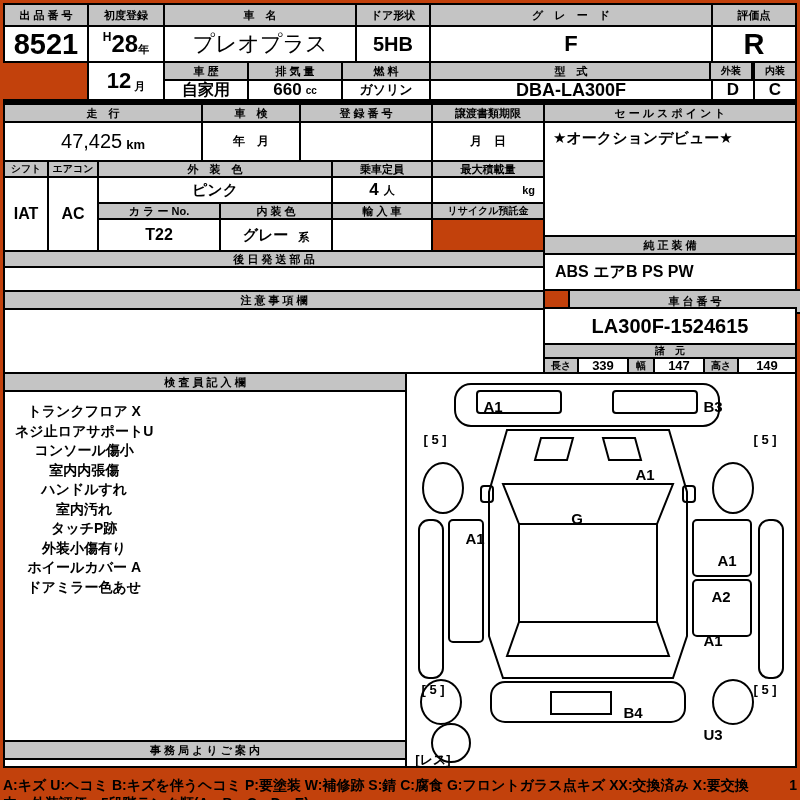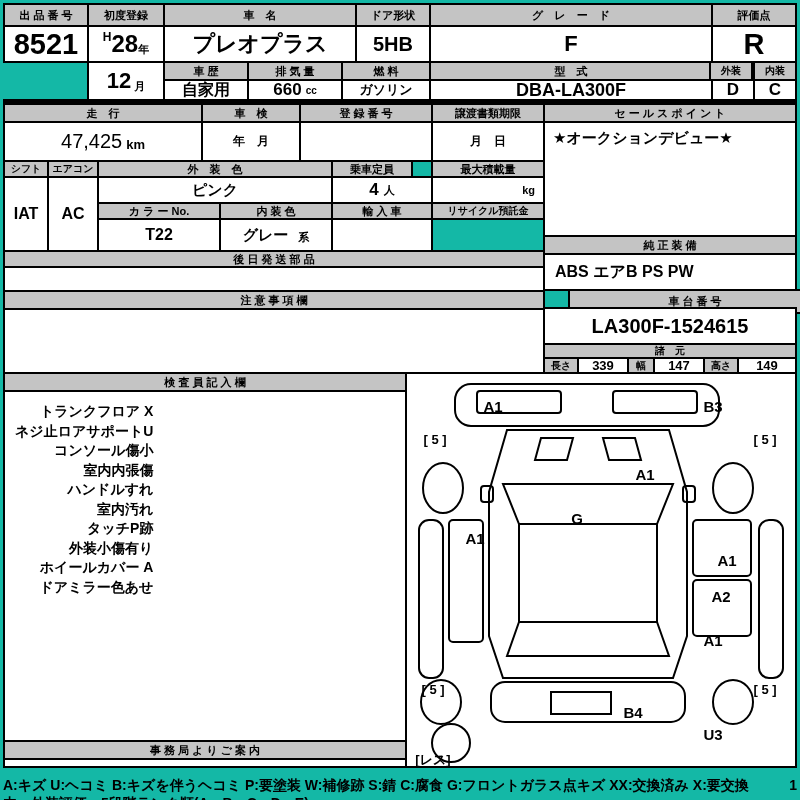--- a/index.html
+++ b/index.html
@@ -1,26 +1,26 @@
 <!DOCTYPE html>
 <html><head>
 <meta charset="utf-8">
 <style>
   html,body{margin:0;padding:0;background:#fff;}
   body{font-family:"Liberation Sans","DejaVu Sans",sans-serif;color:#000;}
-  .sheet{position:relative;width:800px;height:800px;background:#14b8a6;overflow:hidden;}
+  .sheet{position:relative;width:800px;height:800px;background:#c2410c;overflow:hidden;}
   .box{position:absolute;box-sizing:border-box;border:2px solid #000;background:#fff;
        display:flex;align-items:center;justify-content:center;overflow:hidden;white-space:nowrap;}
   .hdr{background:#c4c4c4;font-size:11px;font-weight:700;}
   .hdr-sm{background:#c4c4c4;font-size:10px;font-weight:700;}
   .bar{position:absolute;background:#000;}
   .tl{align-items:flex-start;justify-content:flex-start;}
   .l{justify-content:flex-start;}
   .r{justify-content:flex-end;}
-  .notes-list{display:flex;flex-direction:column;align-items:flex-end;
+  .notes-list{display:flex;flex-direction:column;align-items:center;
               font-size:14px;font-weight:700;line-height:19.5px;padding:6px 2px;}
   .legend{position:absolute;left:3px;top:777px;width:794px;display:flex;
           justify-content:space-between;font-size:14px;font-weight:700;}
 </style>
 </head>
 <body>
 
 <div class="sheet">
 
   <div class="box hdr" style="left:3px;top:3px;width:86px;height:24px">出 品 番 号</div>
@@ -31,21 +31,21 @@
     <span style="font-size:12px;font-weight:700;align-self:flex-start;margin-top:3px">H</span>
     <span style="font-size:24px;font-weight:700">28</span>
     <span style="font-size:11px;font-weight:700;align-self:flex-end;margin-bottom:4px">年</span>
   </div>
   <div class="box" style="left:87px;top:61px;width:78px;height:40px">
     <span style="font-size:22px;font-weight:700">12</span>
     <span style="font-size:11px;font-weight:700;align-self:flex-end;margin-bottom:5px;margin-left:3px">月</span>
   </div>
 
   <div class="box hdr" style="left:163px;top:3px;width:194px;height:24px">車　名</div>
-  <div class="box" style="left:163px;top:25px;width:194px;height:38px;font-size:22px;font-weight:700">プレオプラス</div>
+  <div class="box" style="left:163px;top:25px;width:194px;height:38px;font-size:22px;font-weight:400">プレオプラス</div>
 
   <div class="box hdr" style="left:355px;top:3px;width:76px;height:24px">ドア形状</div>
   <div class="box" style="left:355px;top:25px;width:76px;height:38px;font-size:20px;font-weight:700">5HB</div>
 
   <div class="box hdr" style="left:429px;top:3px;width:284px;height:24px">グ　レ　ー　ド</div>
   <div class="box" style="left:429px;top:25px;width:284px;height:38px;font-size:22px;font-weight:700">F</div>
 
   <div class="box hdr" style="left:711px;top:3px;width:86px;height:24px">評価点</div>
   <div class="box" style="left:711px;top:25px;width:86px;height:38px;font-size:29px;font-weight:700">R</div>
 
@@ -105,21 +105,21 @@
 
   <div class="box hdr-sm" style="left:3px;top:160px;width:46px;height:18px">シフト</div>
   <div class="box" style="left:3px;top:176px;width:46px;height:76px;font-size:16px;font-weight:700">IAT</div>
 
   <div class="box hdr-sm" style="left:47px;top:160px;width:52px;height:18px">エアコン</div>
   <div class="box" style="left:47px;top:176px;width:52px;height:76px;font-size:16px;font-weight:700">AC</div>
 
   <div class="box hdr" style="left:97px;top:160px;width:236px;height:18px">外　装　色</div>
   <div class="box" style="left:97px;top:176px;width:236px;height:28px;font-size:15px;font-weight:700">ピンク</div>
 
-  <div class="box hdr" style="left:331px;top:160px;width:82px;height:18px">乗車定員</div>
+  <div class="box hdr" style="left:331px;top:160px;width:102px;height:18px">乗車定員</div>
   <div class="box" style="left:331px;top:176px;width:102px;height:28px">
     <span style="font-size:17px;font-weight:700">4</span>
     <span style="font-size:11px;font-weight:700;margin-left:5px;align-self:flex-end;margin-bottom:4px">人</span>
   </div>
 
   <div class="box hdr" style="left:431px;top:160px;width:114px;height:18px">最大積載量</div>
   <div class="box r" style="left:431px;top:176px;width:114px;height:28px;padding-right:8px;font-size:11px;font-weight:700">kg</div>
 
   <div class="box hdr" style="left:97px;top:202px;width:124px;height:18px">カ ラ ー No.</div>
   <div class="box" style="left:97px;top:218px;width:124px;height:34px;font-size:16px;font-weight:700">T22</div>

